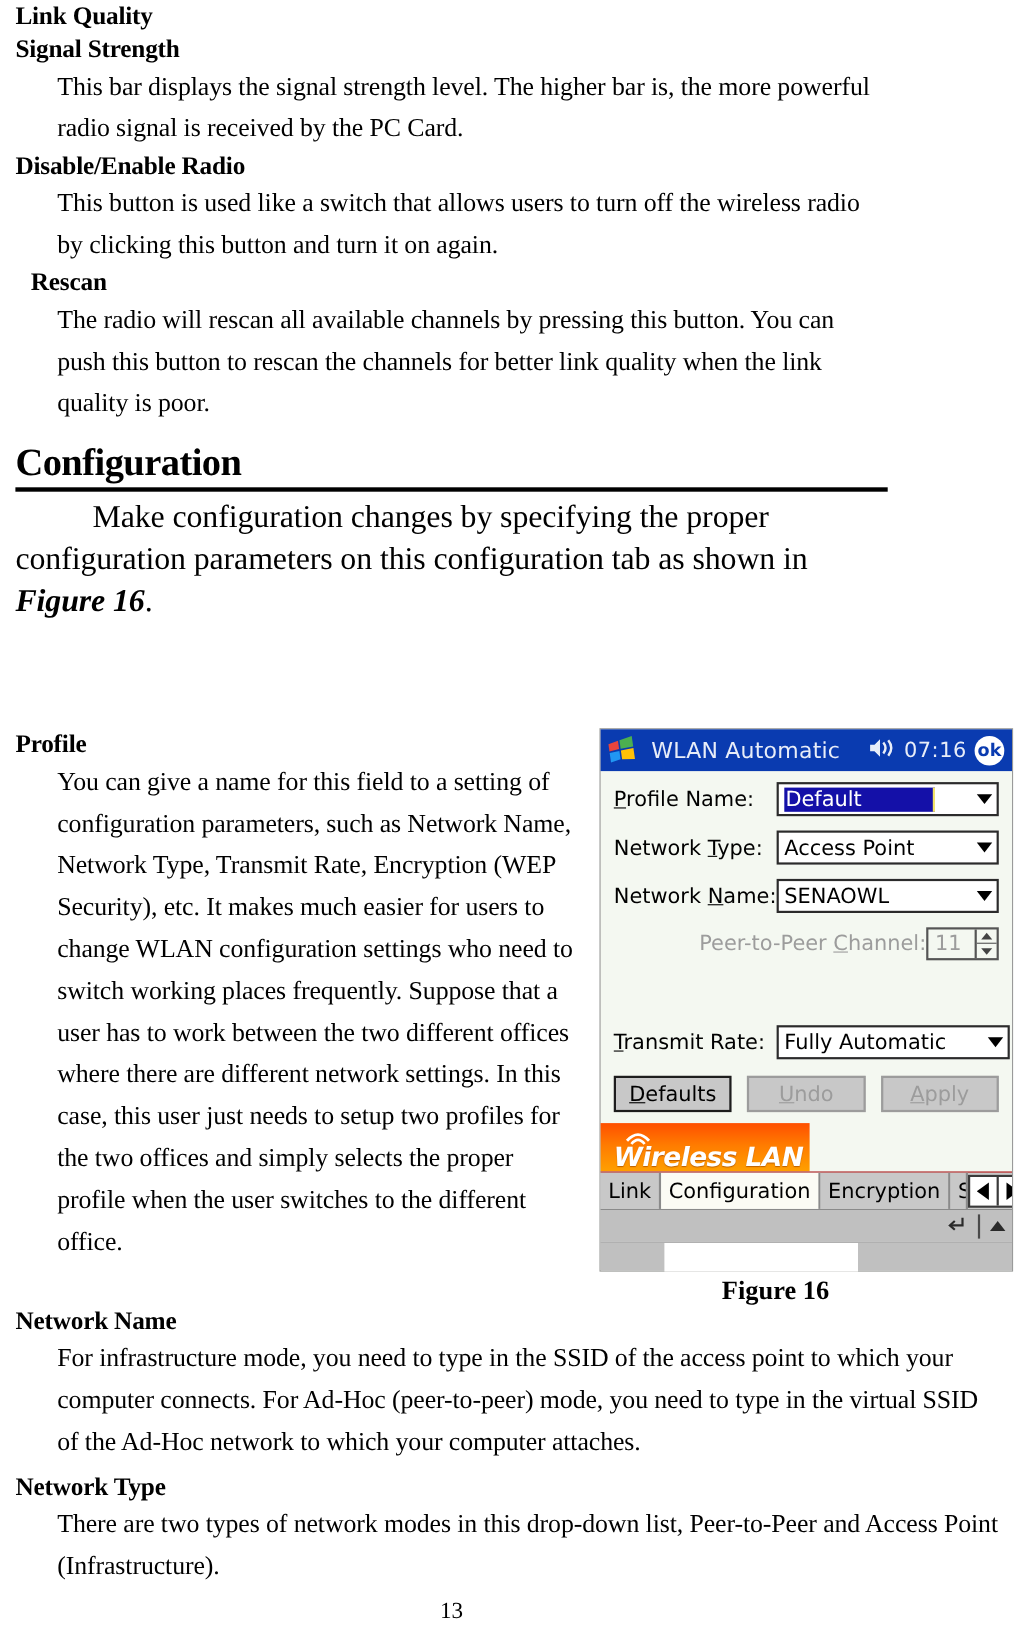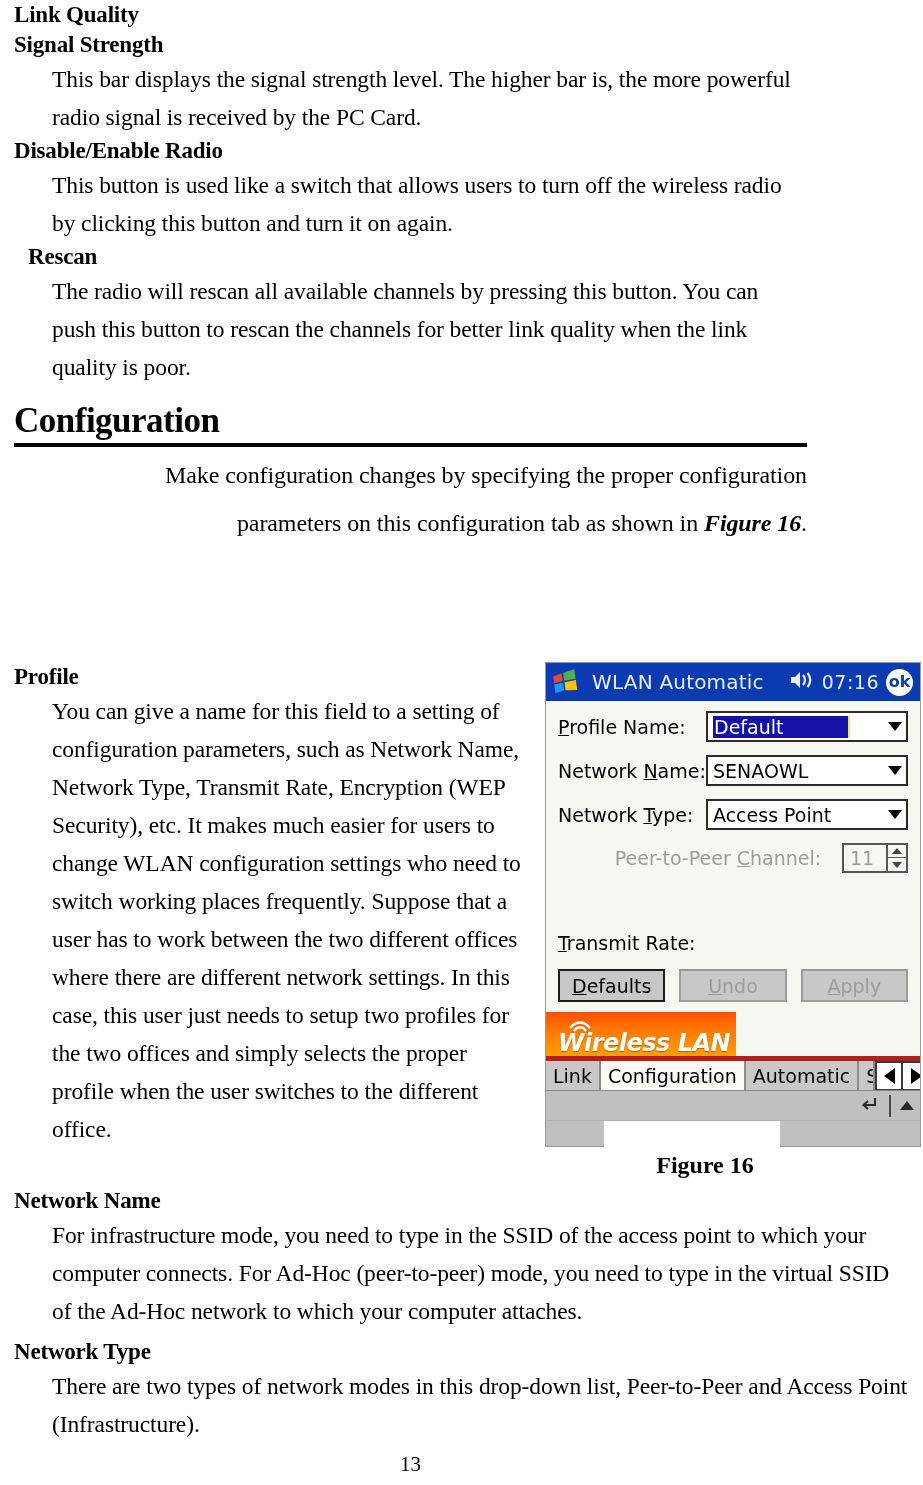--- a/index.html
+++ b/index.html
@@ -48,26 +48,25 @@
     padding-top: 14px;
     letter-spacing: -0.5px;
   }
   .rule {
     height: 0;
     border-top: 4px solid #000;
     margin: 1px 0 4px 0;
   }
 
   .intro-p {
-    font-size: 24px;
-    line-height: 48px;
+    font-size: 29px;
+    line-height: 38px;
     margin: 0;
     text-indent: 70px;
     letter-spacing: -0.1px;
-    text-align: right;
   }
   .intro-p i { font-weight: bold; font-style: italic; }
 
   
   .figure-wrap {
     position: absolute;
     left: 545px;
     top: 662px;
     width: 376px;
   }
@@ -137,21 +136,21 @@
     display: flex;
     align-items: center;
     margin-bottom: 13px;
   }
   .flabel {
     font-size: 19px;
     color: #000;
     flex: 0 0 148px;
   }
   .flabel u { text-decoration: underline; }
-  .flabel.dim { color: #9c9c9c; flex: 1 1 auto; text-align: center; padding-left: 36px; }
+  .flabel.dim { color: #9c9c9c; flex: 1 1 auto; text-align: right; padding-left: 36px; }
 
   .combo {
     flex: 1 1 auto;
     height: 31px;
     border: 2px solid #2b2b2b;
     background: #ffffff;
     display: flex;
     align-items: center;
     padding: 0 4px 0 5px;
     position: relative;
@@ -253,21 +252,21 @@
     left: 21px; top: 5px;
     width: 26px; height: 16px;
     z-index: 1;
   }
 
   .tabbar {
     display: flex;
     align-items: stretch;
     height: 34px;
     background: #c8c8c8;
-    border-top: 5px solid #b91c1c;
+    border-top: 1px solid #b91c1c;
     position: relative;
     overflow: hidden;
   }
   .tab {
     background: #c8c8c8;
     border-right: 2px solid #8a8a8a;
     font-size: 19px;
     display: flex; align-items: center;
     padding: 0 7px;
     color: #000;
@@ -395,31 +394,31 @@
 
         <div class="frow">
           <div class="flabel"><u>P</u>rofile Name:</div>
           <div class="combo">
             <span class="val sel">Default</span>
             <span class="caret"></span>
           </div>
         </div>
 
         <div class="frow">
+          <div class="flabel">Network <u>T</u>ype:</div>
+          <div class="combo">
+            <span class="val">Access Point</span>
+            <span class="caret"></span>
+          </div>
+        </div>
+
+        <div class="frow">
           <div class="flabel">Network <u>N</u>ame:</div>
           <div class="combo">
             <span class="val">SENAOWL</span>
-            <span class="caret"></span>
-          </div>
-        </div>
-
-        <div class="frow">
-          <div class="flabel">Network <u>T</u>ype:</div>
-          <div class="combo">
-            <span class="val">Access Point</span>
             <span class="caret"></span>
           </div>
         </div>
 
         <div class="frow">
           <div class="flabel dim">Peer-to-Peer <u>C</u>hannel:</div>
           <div class="spinwrap">
             <div class="spinval">11</div>
             <div class="spinbtns">
               <div>
@@ -429,41 +428,45 @@
                   <span class="tri-dn"></span>
                 </div>
             </div>
           </div>
         </div>
 
         <div class="spacer"></div>
 
         <div class="frow">
           <div class="flabel"><u>T</u>ransmit Rate:</div>
+          <div class="combo">
+            <span class="val">Fully Automatic</span>
+            <span class="caret"></span>
+          </div>
         </div>
 
         <div class="btnrow">
           <div class="pbtn enabled"><u>D</u>efaults</div>
           <div class="pbtn"><u>U</u>ndo</div>
           <div class="pbtn"><u>A</u>pply</div>
         </div>
       </div>
 
       <div class="banner">
         <svg class="wifi-arc" viewBox="0 0 26 16">
           <path d="M3 11 Q13 0 23 11" stroke="#ffffff" stroke-width="2.6" fill="none"></path>
           <path d="M7 14 Q13 6.5 19 14" stroke="#ffffff" stroke-width="2.4" fill="none"></path>
         </svg>
         <span class="banner-text">Wireless LAN</span>
       </div>
 
       <div class="tabbar">
         <div class="tab">Link</div>
         <div class="tab active">Configuration</div>
-        <div class="tab">Automatic</div>
+        <div class="tab">Encryption</div>
         <div class="tab clipped">Site</div>
         <div class="tabnav">
           <div>
               <span class="nav-left"></span>
             </div>
           <div>
               <span class="nav-right"></span>
             </div>
         </div>
       </div>

